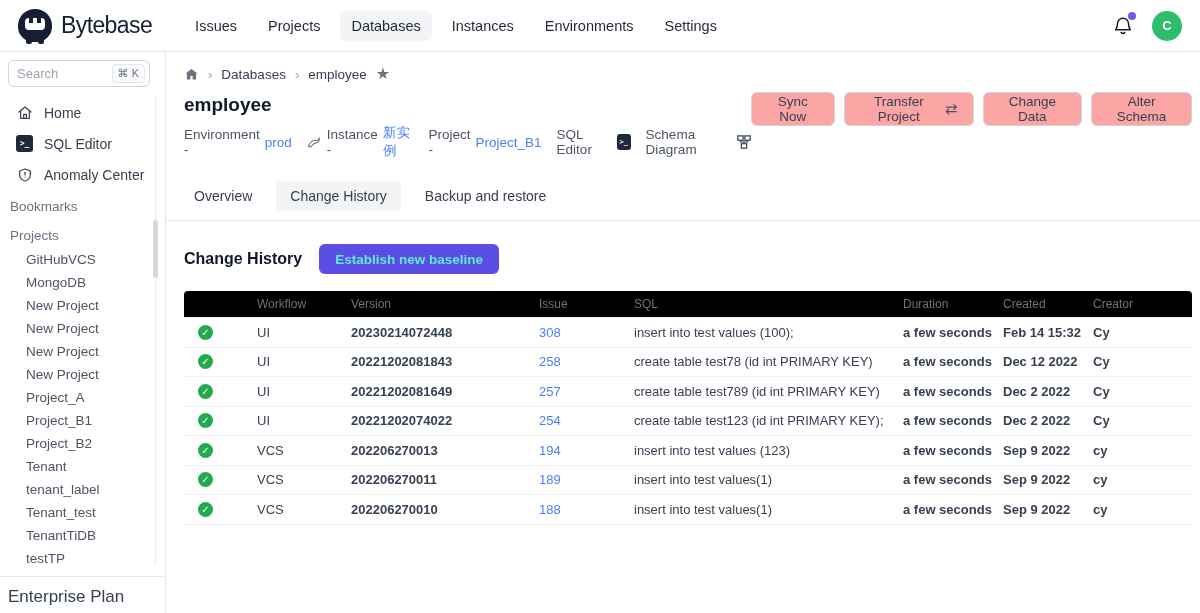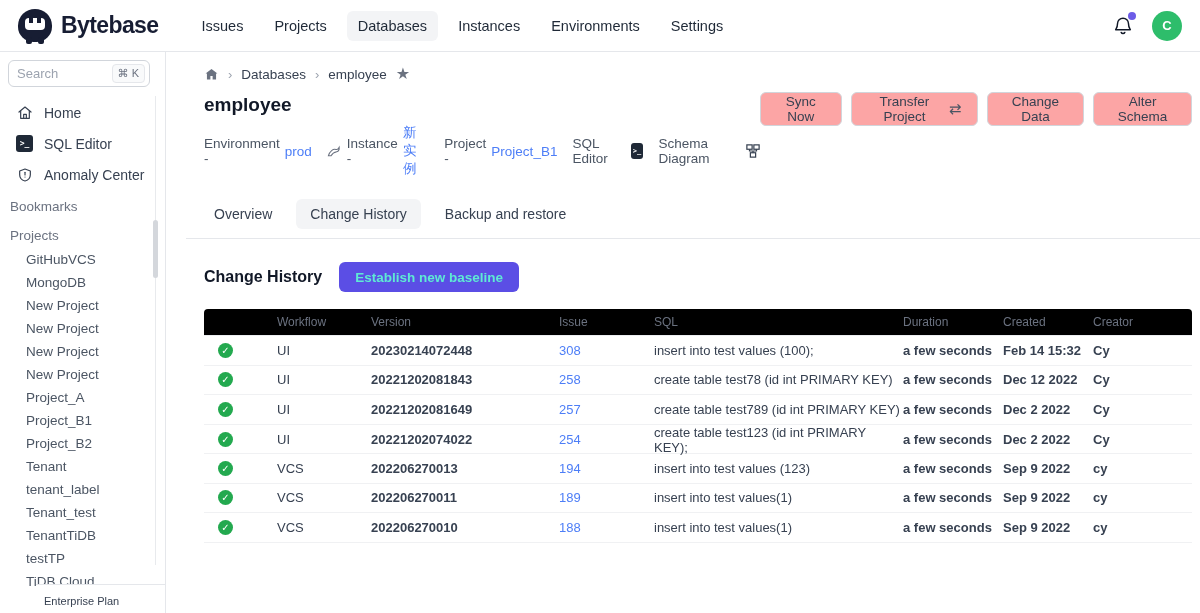--- a/index.html
+++ b/index.html
@@ -11,34 +11,34 @@
     border-bottom:1px solid #e5e7eb; }
   .logo { display:flex; align-items:center; gap:9px; margin-right:32px; }
   .logo-mark { position:relative; width:34px; height:33px; background:#171d33;
     border-radius:50% 50% 46% 46%; }
   .logo-mouth { position:absolute; top:9px; left:7px; width:20px; height:12px;
     background:#fff; border-radius:4px; }
   .logo-eye { position:absolute; top:0; width:4px; height:5px; background:#171d33; }
   .logo-eye.l { left:4px; } .logo-eye.r { right:4px; }
   .logo-leg { position:absolute; bottom:-2px; width:6px; height:7px; background:#171d33; border-radius:2px;}
   .logo-leg.l { left:8px; } .logo-leg.r { right:8px; }
-  .logo-text { font-size:23px; font-weight:bold; color:#171d33; letter-spacing:-0.6px; }
+  .logo-text { font-size:23px; font-weight:normal; color:#171d33; letter-spacing:-0.6px; }
   .nav-items { display:flex; align-items:flex-start; }
   .nav-item { font-size:14.5px; color:#1f2937; padding:7px 11px; border-radius:6px;
     background:none; border:none; margin-right:9px; font-family:inherit; cursor:pointer; }
   .nav-item.active { background:#f3f4f6; }
   .nav-right { margin-left:auto; display:flex; align-items:center; gap:18px; }
   .bell-wrap { position:relative; width:22px; height:22px; }
   .badge-dot { position:absolute; top:-3px; right:-2px; width:8px; height:8px;
     border-radius:50%; background:#6c5ce7; }
   .avatar { width:30px; height:30px; border-radius:50%; background:#2ebd6b; color:#fff;
     display:flex; align-items:center; justify-content:center; font-size:13px; font-weight:bold; }
 
   
-  .layout { display:flex; height:561px;gap:20px; }
+  .layout { display:flex; height:561px; }
   .sidebar { width:166px; flex-shrink:0; border-right:1px solid #e5e7eb;
     position:relative; padding:8px 0 0 8px; }
   .main { flex:1; padding:14px 8px 0 18px; position:relative; overflow:hidden; }
 
   
   .search-box { width:142px; height:27px; border:1px solid #d1d5db; border-radius:6px;
     display:flex; align-items:center; justify-content:space-between; padding:0 4px 0 8px;
     margin-bottom:10px; background:#fff; }
   .search-input { border:none; outline:none; width:88px; font-size:13px; color:#374151;
     font-family:inherit; }
@@ -48,21 +48,21 @@
   .side-item { display:flex; align-items:center; gap:11px; padding:7px 0 7px 8px;
     font-size:14px; color:#374151; cursor:pointer; }
   .side-icon { width:17px; height:17px; display:flex; align-items:center; justify-content:center; }
   .term-icon { width:17px; height:17px; background:#1f2937; border-radius:3px; color:#fff;
     font-size:8px; display:flex; align-items:center; justify-content:center;
     font-family:"DejaVu Sans Mono", monospace; font-weight:bold; }
   .side-section { font-size:13.5px; color:#6b7280; padding:9px 0 5px 2px; }
   .project-item { font-size:13.5px; color:#4b5563; padding:4px 0 4px 18px; cursor:pointer; }
   .archive-row { margin-top:10px; }
   .plan { position:absolute; bottom:0; left:0; right:0; border-top:1px solid #e5e7eb;
-    padding:10px 0 6px 8px; font-size:11px; color:#374151; background:#fff;margin-left:36px; }
+    padding:10px 0 6px 8px; font-size:17px; color:#374151; background:#fff; }
   .scroll-track { position:absolute; right:9px; top:44px; bottom:48px; width:1px; background:#e8eaed; }
   .scroll-thumb { position:absolute; right:7px; top:168px; width:5px; height:58px;
     border-radius:3px; background:#d4d7dc; }
 
   
   .breadcrumb { display:flex; align-items:center; gap:9px; font-size:13.5px; color:#374151; }
   .crumb-sep { color:#9ca3af; font-size:13px; }
   .crumb-star { color:#6b7280; font-size:16px; line-height:1; }
   .page-title { font-size:19px; font-weight:bold; color:#111827; margin:12px 0 8px; }
   .header-row { display:flex; justify-content:space-between; align-items:flex-start; }

